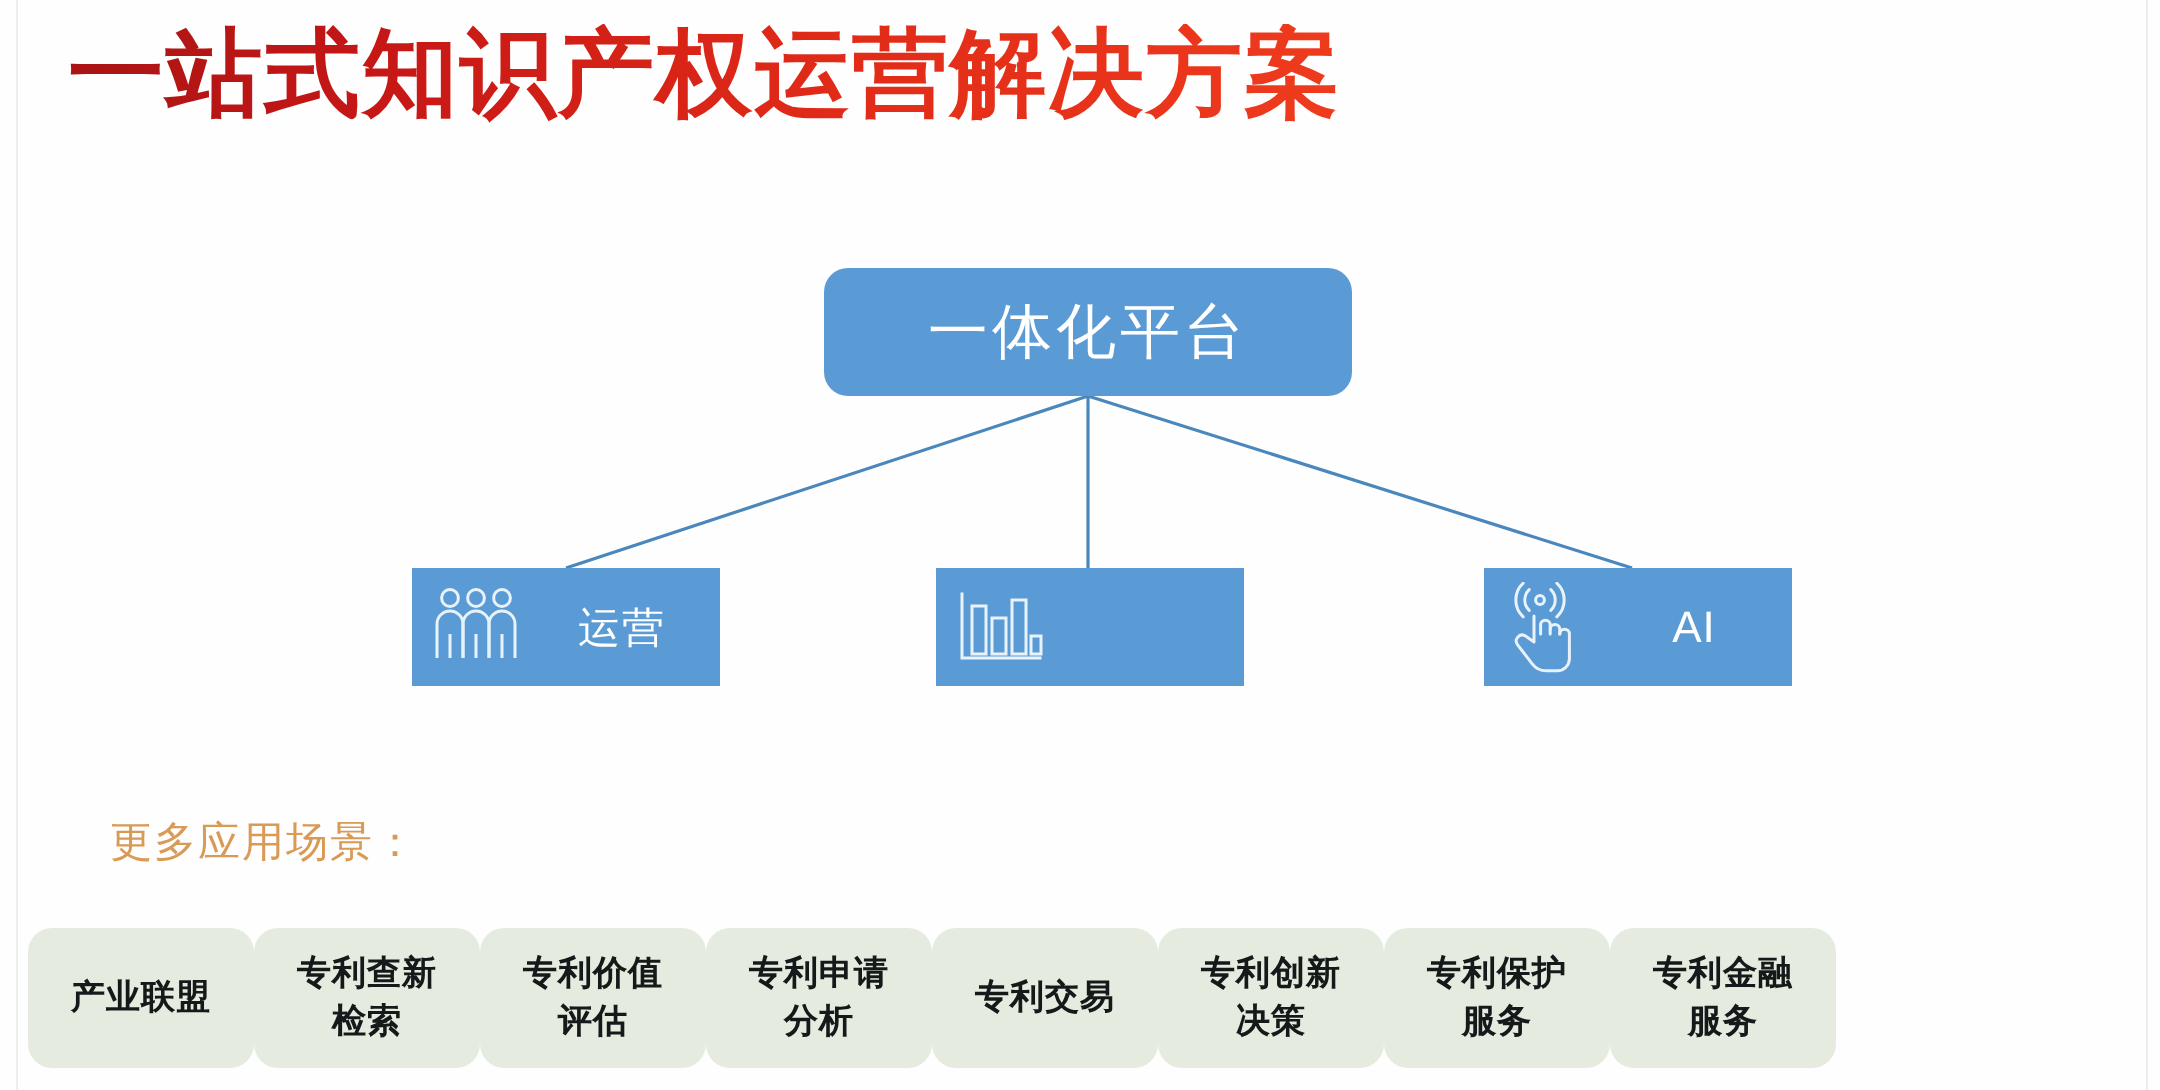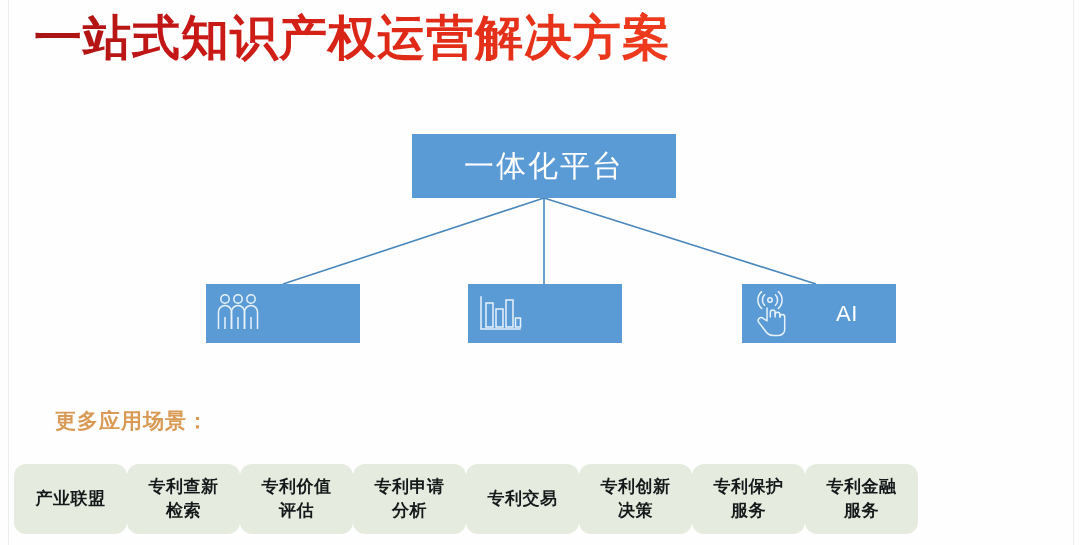--- a/index.html
+++ b/index.html
@@ -77,20 +77,21 @@
     display: flex;
     align-items: center;
     color: #ffffff;
   }
   .node-root {
     left: 412px;
     top: 134px;
     width: 264px;
     height: 64px;
     justify-content: center;
+    border-radius: 12px;
   }
   .node-root .node-label {
     font-size: 30px;
     font-weight: 400;
     letter-spacing: 2px;
     color: #ffffff;
   }
 
   .node-child {
     top: 284px;
@@ -122,21 +123,21 @@
     font-size: 22px;
     letter-spacing: 0.5px;
   }
 
   
   .scenarios-caption {
     position: absolute;
     left: 55px;
     top: 407px;
     font-size: 21px;
-    font-weight: 700;
+    font-weight: 400;
     letter-spacing: 1px;
     color: #d99a55;
   }
 
   
   .chip-row {
     position: absolute;
     left: 14px;
     top: 464px;
     width: 904px;
@@ -192,20 +193,21 @@
         <circle cx="11" cy="8" r="4.2"></circle>
         <circle cx="24" cy="8" r="4.2"></circle>
         <circle cx="37" cy="8" r="4.2"></circle>
         <path d="M4.5 38 V21 a6.5 6.5 0 0 1 6.5-6.5 a6.5 6.5 0 0 1 6.5 6.5 V38"></path>
         <path d="M11 26 V38"></path>
         <path d="M17.5 38 V21 a6.5 6.5 0 0 1 6.5-6.5 a6.5 6.5 0 0 1 6.5 6.5 V38"></path>
         <path d="M24 26 V38"></path>
         <path d="M30.5 38 V21 a6.5 6.5 0 0 1 6.5-6.5 a6.5 6.5 0 0 1 6.5 6.5 V38"></path>
         <path d="M37 26 V38"></path>
       </svg>
+      <span class="node-label">运营</span>
     </div>
 
     <div class="node node-child pos-mid">
       <svg class="node-icon" viewBox="0 0 48 46" xmlns="http://www.w3.org/2000/svg" fill="none" stroke="#e8f2fb" stroke-width="1.5">
         <path d="M5 6 V38 H44" stroke-linecap="square"></path>
         <rect x="10" y="12" width="7" height="24"></rect>
         <rect x="20" y="18" width="7" height="18"></rect>
         <rect x="30" y="9" width="7" height="27"></rect>
         <rect x="39.5" y="27" width="5" height="9"></rect>
       </svg>

